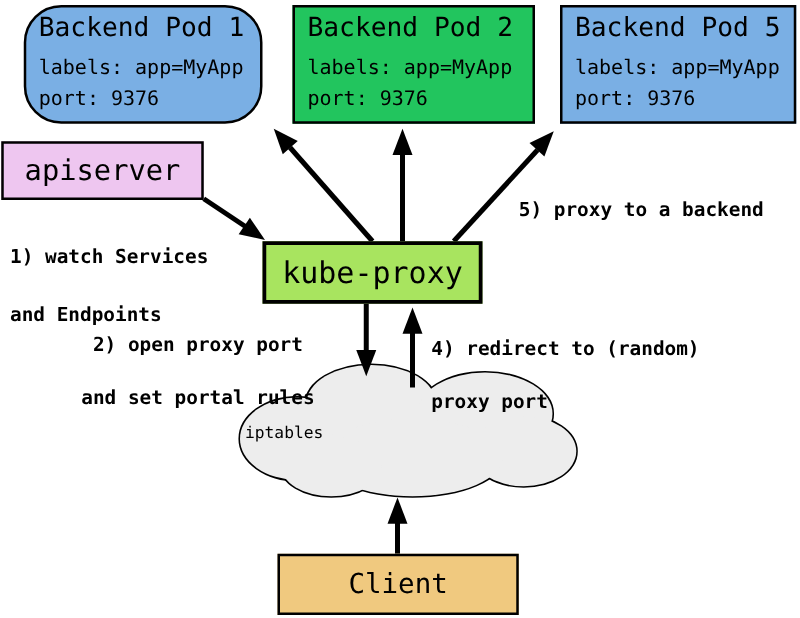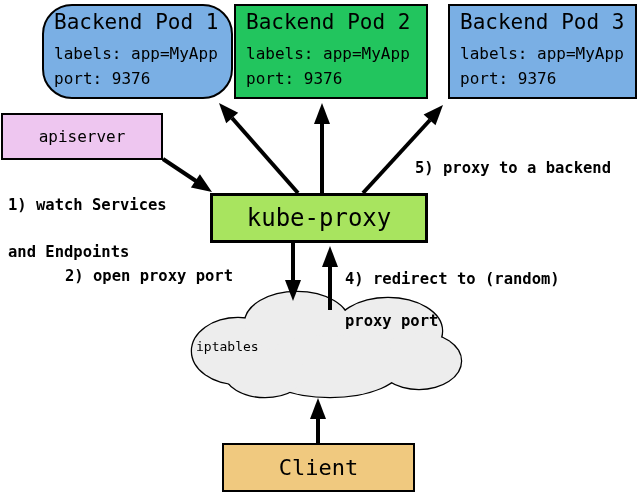--- a/index.html
+++ b/index.html
@@ -6,22 +6,22 @@
   .canvas{
     position:relative;width:640px;height:494px;background:#fff;overflow:hidden;
     font-family:"DejaVu Sans Mono","Liberation Mono",monospace;color:#000;
   }
   svg.connectors{position:absolute;left:0;top:0;}
   .node{position:absolute;border:2px solid #000;box-sizing:border-box;}
   .pod{width:191px;height:95px;top:4px;padding:4px 0 0 10px;}
   .pod .title{font-size:21px;line-height:25px;margin-bottom:6px;white-space:nowrap;}
   .pod .line{font-size:16px;line-height:25px;white-space:nowrap;}
   .center-label{display:flex;align-items:center;justify-content:center;}
-  .apiserver{left:1px;top:113px;width:162px;height:47px;font-size:16px;}
-  .kubeproxy{left:210px;top:193px;width:218px;height:50px;border-width:3px;font-size:24px;}
+  .apiserver{left:1px;top:113px;width:162px;height:47px;font-size:23px;}
+  .kubeproxy{left:210px;top:193px;width:176px;height:50px;border-width:3px;font-size:24px;}
   .client{left:222px;top:443px;width:193px;height:49px;font-size:22px;}
   .cloud-label{position:absolute;left:196px;top:339px;width:270px;text-align:left;font-size:13px;}
   .annot{position:absolute;font-weight:bold;font-size:15.5px;white-space:nowrap;}
   .annot div{white-space:nowrap;margin-top:19px;}
   .lh28 div{line-height:28px;}
   .lh23 div{line-height:23px;}
   .arrow-line{stroke:#000;stroke-width:4;}
   .arrow-head{stroke:none;}
   .cloud-stroke{stroke:#000;stroke-width:2.5;}
   .cloud-fill{stroke:none;}
@@ -81,32 +81,32 @@
       <line class="arrow-line" x1="330" y1="310" x2="330" y2="266"></line>
       <polygon class="arrow-head" points="330,246 322,267 338,267"></polygon>
     </g>
 
     <g>
       <line class="arrow-line" x1="318" y1="443" x2="318" y2="418"></line>
       <polygon class="arrow-head" points="318,398 310,419 326,419"></polygon>
     </g>
   </svg>
 
-  <div class="node pod" style="left: 42px; background-color: rgb(122, 175, 228); border-radius: 30px;">
+  <div class="node pod" style="left: 19px; background-color: rgb(122, 175, 228); border-radius: 30px;">
     <div class="title">Backend Pod 1</div>
     <div class="line">labels: app=MyApp</div>
     <div class="line">port: 9376</div>
   </div>
   <div class="node pod" style="left: 234px; width: 194px; background-color: #22c55e;">
     <div class="title">Backend Pod 2</div>
     <div class="line">labels: app=MyApp</div>
     <div class="line">port: 9376</div>
   </div>
   <div class="node pod" style="left: 448px; width: 189px; background-color: rgb(122, 175, 228);">
-    <div class="title">Backend Pod 3</div>
+    <div class="title">Backend Pod 5</div>
     <div class="line">labels: app=MyApp</div>
     <div class="line">port: 9376</div>
   </div>
 
   <div class="node apiserver center-label" style="background-color: rgb(238, 198, 240);">
     <span>apiserver</span>
   </div>
 
   <div class="node kubeproxy center-label" style="background-color: rgb(168, 228, 95);">
     <span>kube-proxy</span>
@@ -117,20 +117,21 @@
   <div class="node client center-label" style="background-color: rgb(240, 201, 127);">
     <span>Client</span>
   </div>
 
   <div class="annot lh28" style="left:8px;top:172px;">
     <div>1) watch Services</div>
     <div>and Endpoints</div>
   </div>
   <div class="annot lh23" style="left:65px;top:246px;text-align:center;">
     <div>2) open proxy port</div>
+    <div>and set portal rules</div>
   </div>
   <div class="annot lh23" style="left:345px;top:249px;">
     <div>4) redirect to (random)</div>
     <div>proxy port</div>
   </div>
   <div class="annot" style="left:415px;top:140px;">
     <div>5) proxy to a backend</div>
   </div>
 
 </div>

